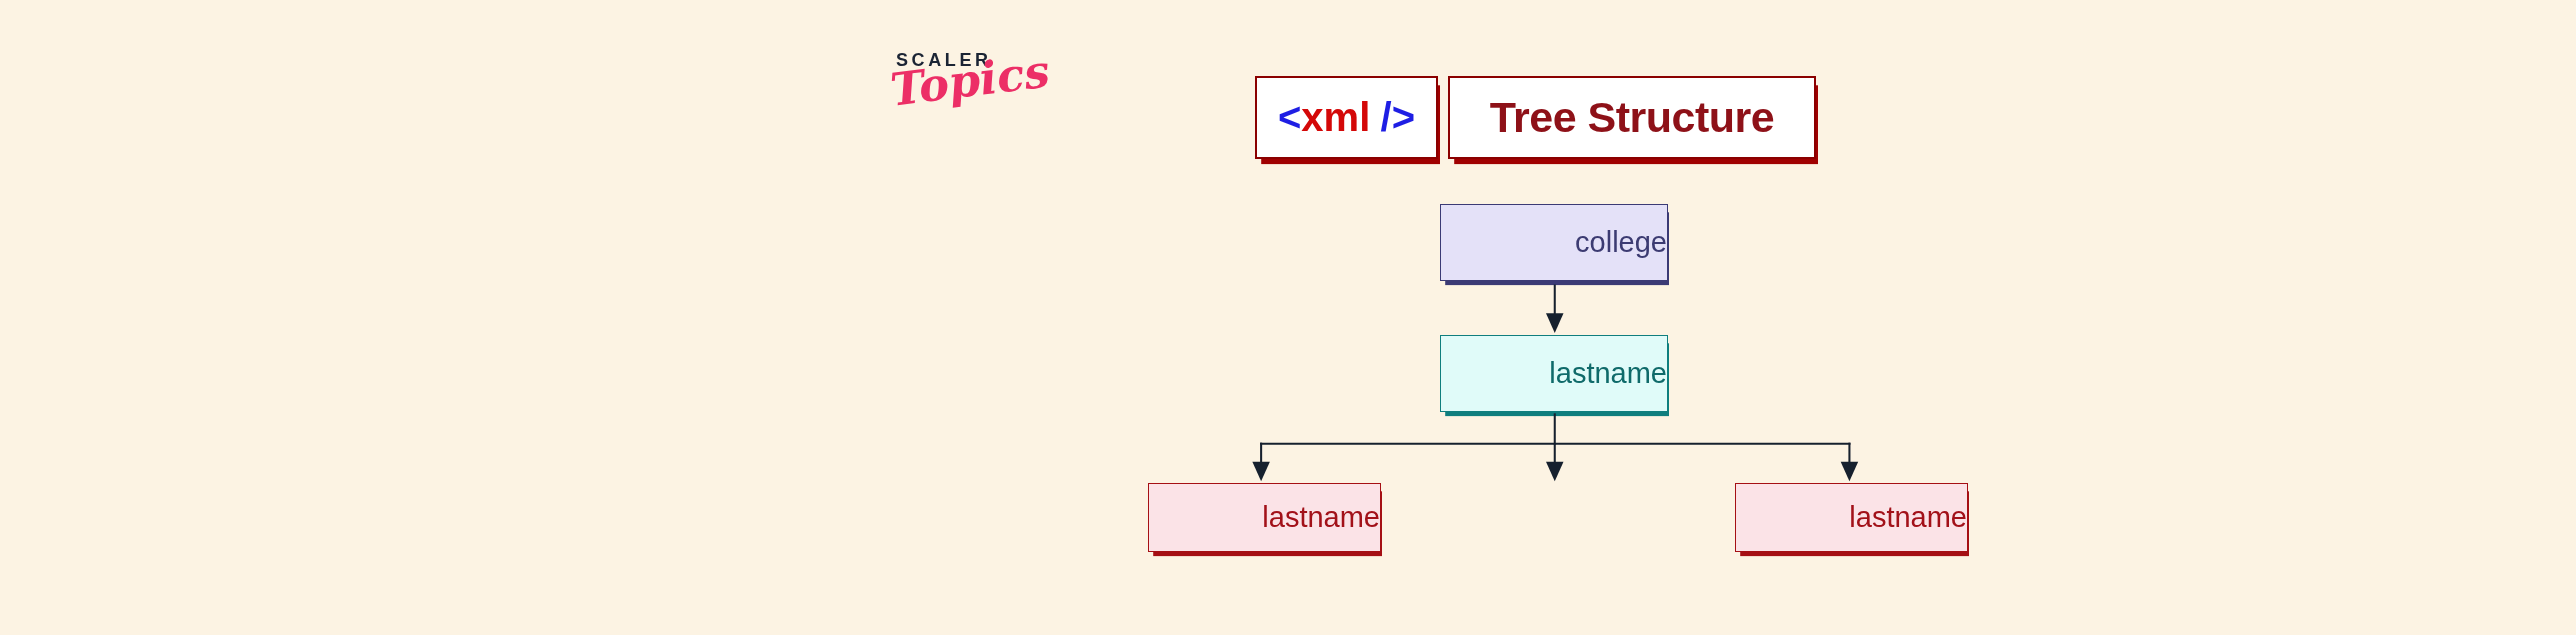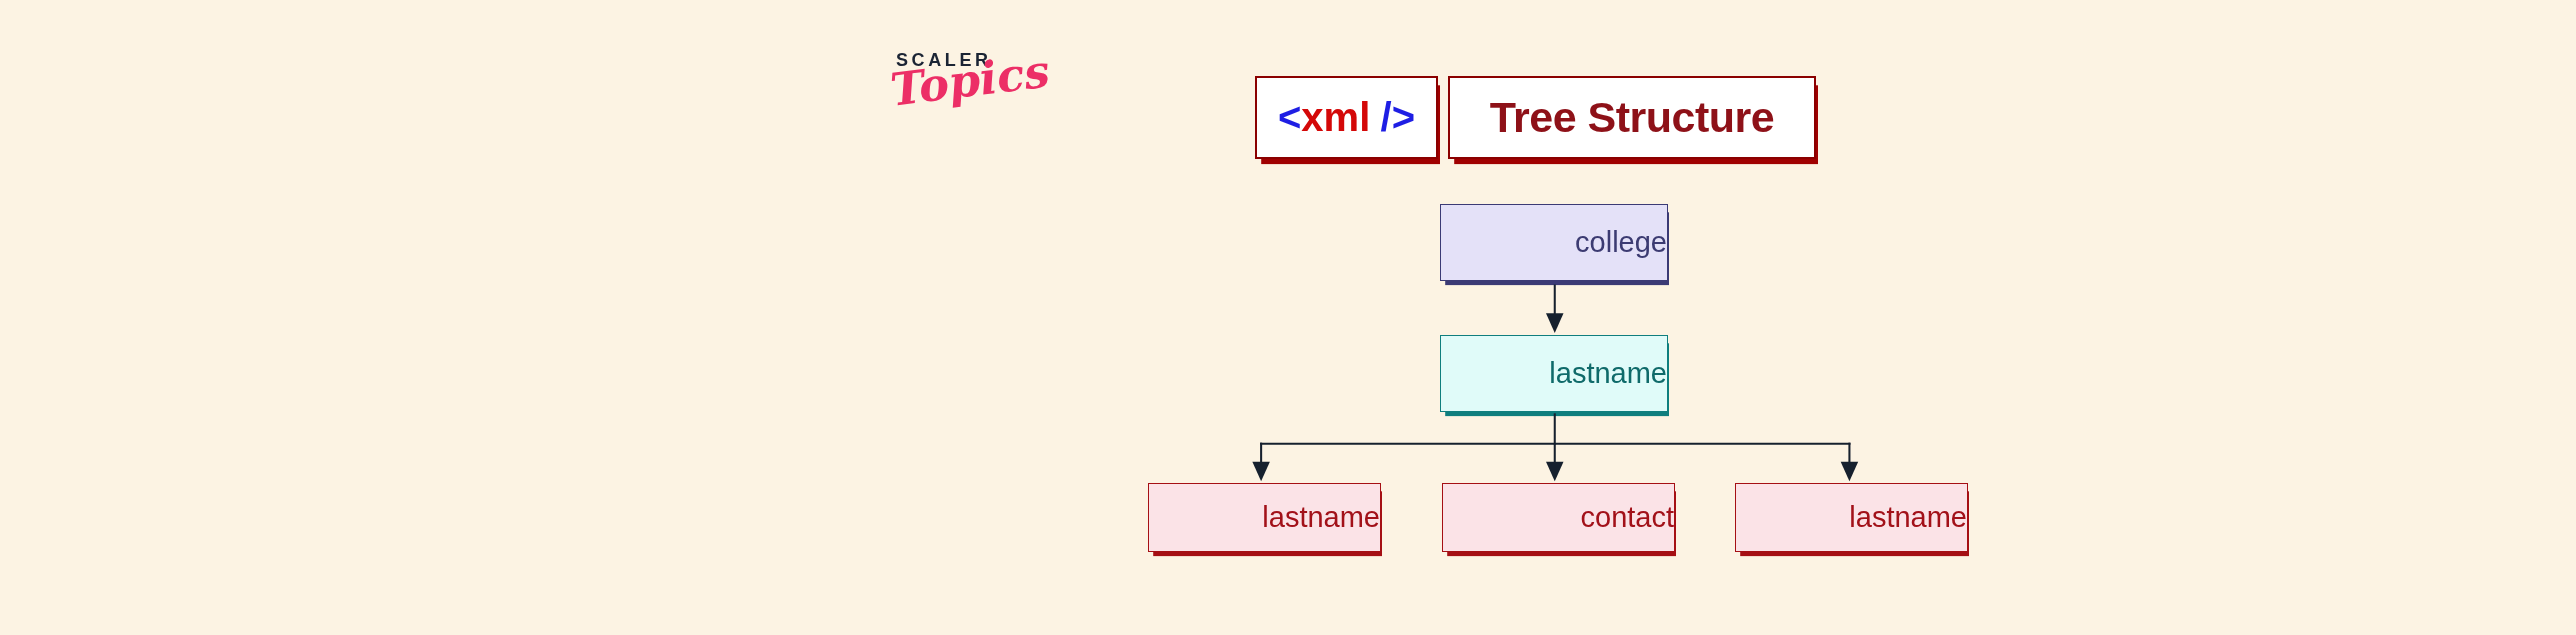--- a/index.html
+++ b/index.html
@@ -75,23 +75,20 @@
   </div>
 
   <div class="node node-student">
     <span>lastname</span>
   </div>
 
   <div class="node node-child child-1">
     <span>lastname</span>
   </div>
 
-  <div class="node node-child child-2">
-    <span>contact</span>
-  </div>
 
   <div class="node node-child child-3">
     <span>lastname</span>
   </div>
 
   <svg class="connectors" width="3092" height="636" viewBox="0 0 6002 1234">
 
     <line x1="3018" y1="552" x2="3018" y2="612"></line>
     <polygon points="3018,646 3001,608 3035,608"></polygon>
 

